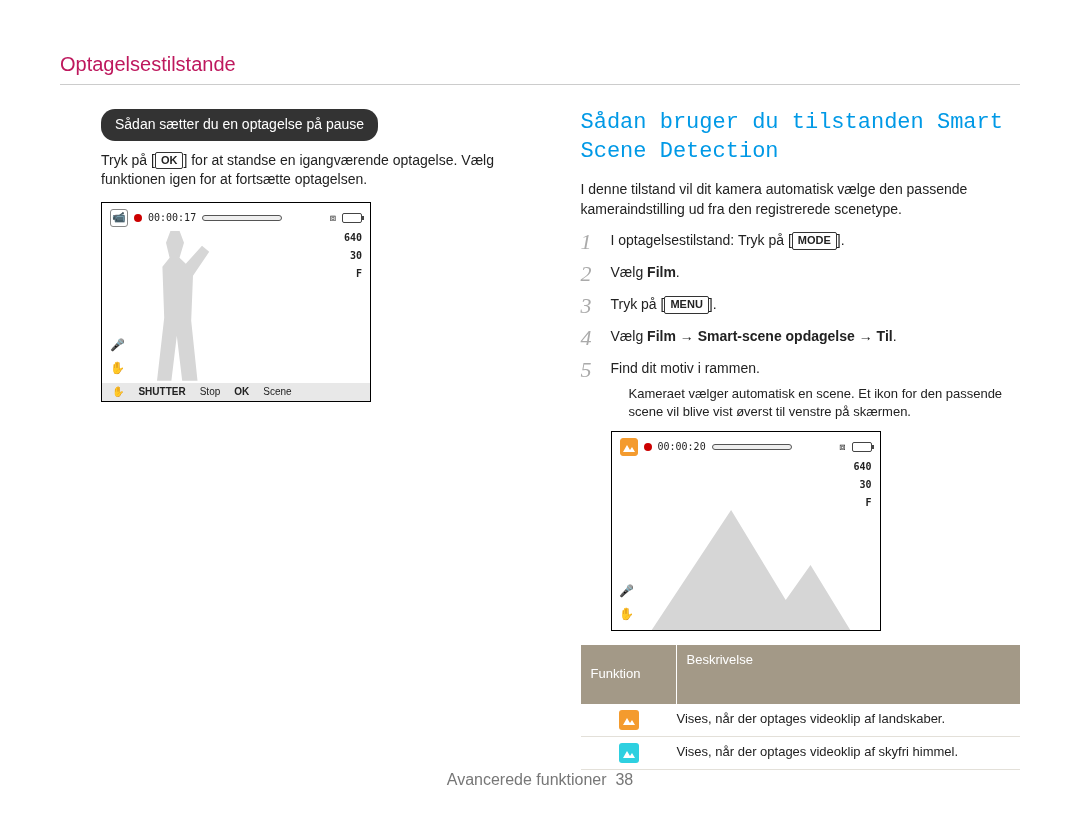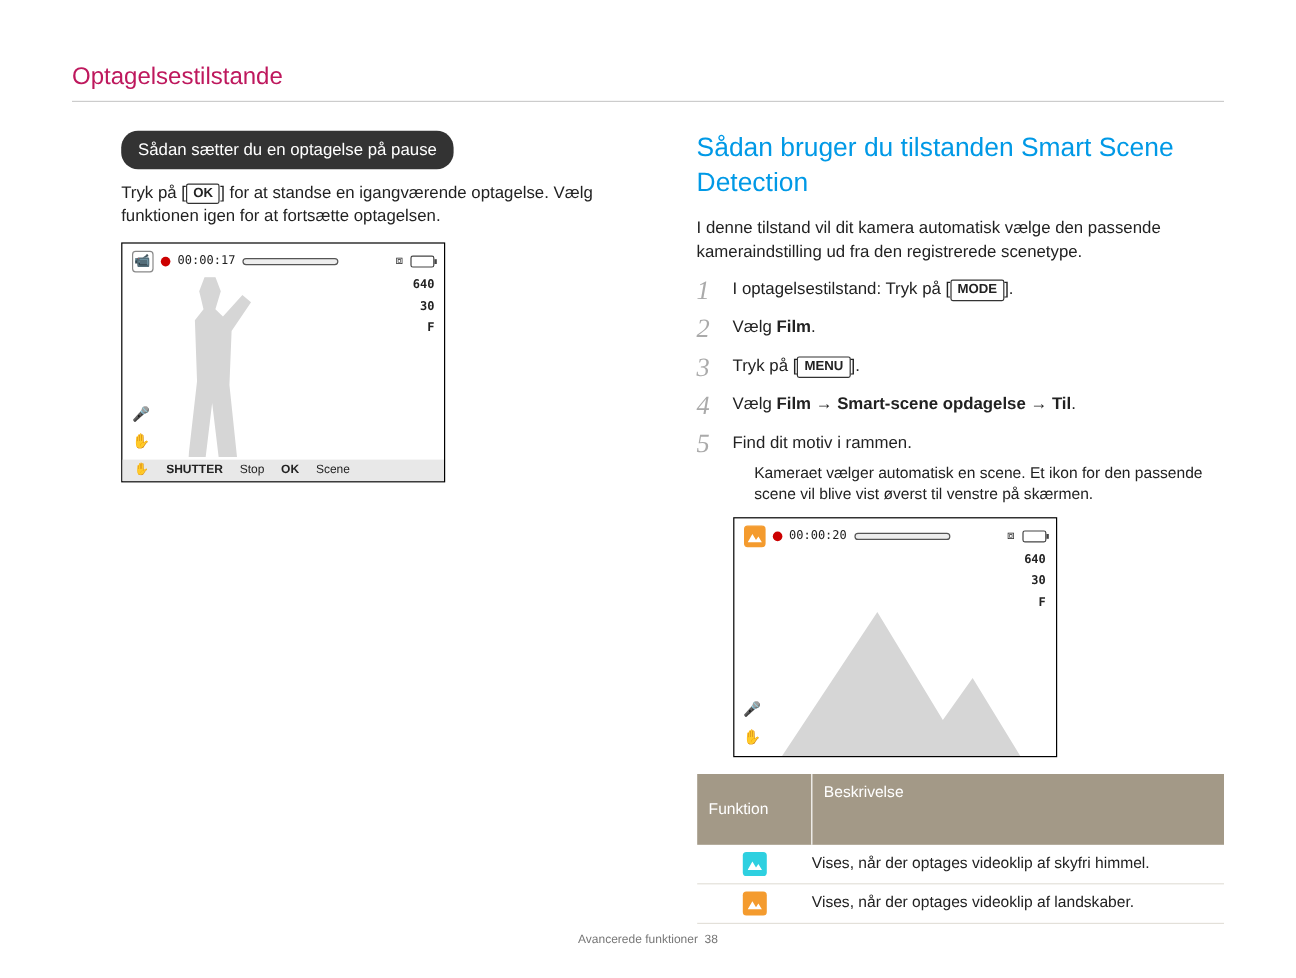--- a/index.html
+++ b/index.html
@@ -48,20 +48,21 @@
     font-weight: bold;
     padding: 0 5px;
     vertical-align: 1px;
   }
   .h2-blue {
     color: #0099e6;
     font-size: 22px;
     font-weight: 400;
     margin-bottom: 14px;
     line-height: 1.3;
+    font-family: Liberation Mono, monospace;
   }
   .steps { list-style: none; }
   .steps li {
     display: flex;
     align-items: flex-start;
     gap: 14px;
     margin-bottom: 10px;
   }
   .step-num {
     font-style: italic;
@@ -179,21 +180,21 @@
     width: 20px; height: 20px; border-radius: 3px;
     display: inline-flex; align-items: center; justify-content: center;
   }
   .tiny-orange { background: #f49b2e; }
   .tiny-cyan { background: #2ed0e0; }
   .tcell-text { flex: 1; }
   .footer {
     position: absolute;
     bottom: 24px; left: 0; right: 0;
     text-align: center;
-    font-size: 10px;
+    font-size: 16px;
     color: #777;
   }
 </style>
 </head>
 <body>
 
 <div class="breadcrumb">Optagelsestilstande</div>
 <hr class="hr">
 
 <div class="columns">
@@ -306,38 +307,38 @@
       </li>
     </ol>
 
     <div class="table-wrap">
       <div class="table-head">
         <div class="th1">Funktion</div>
         <div class="th2">Beskrivelse</div>
       </div>
       <div class="trow">
         <div class="tcell-icon">
+          <span class="tiny-icon tiny-orange">
+            <svg width="12" height="10" viewBox="0 0 12 10">
+                <polygon points="0,10 4,3 7,8 9,5 12,10" fill="#fff"></polygon>
+              </svg>
+          </span>
+        </div>
+        <div class="tcell-text">Vises, når der optages videoklip af landskaber.</div>
+      </div>
+      <div class="trow">
+        <div class="tcell-icon">
           <span class="tiny-icon tiny-cyan">
             <svg width="12" height="10" viewBox="0 0 12 10">
                 <polygon points="0,10 4,3 7,8 9,5 12,10" fill="#fff"></polygon>
               </svg>
           </span>
         </div>
         <div class="tcell-text">Vises, når der optages videoklip af skyfri himmel.</div>
       </div>
-      <div class="trow">
-        <div class="tcell-icon">
-          <span class="tiny-icon tiny-orange">
-            <svg width="12" height="10" viewBox="0 0 12 10">
-                <polygon points="0,10 4,3 7,8 9,5 12,10" fill="#fff"></polygon>
-              </svg>
-          </span>
-        </div>
-        <div class="tcell-text">Vises, når der optages videoklip af landskaber.</div>
-      </div>
     </div>
   </div>
 </div>
 
 <div class="footer">
   <span>Avancerede funktioner</span>
   &nbsp;<span>38</span>
 </div>
 
 </body></html>

